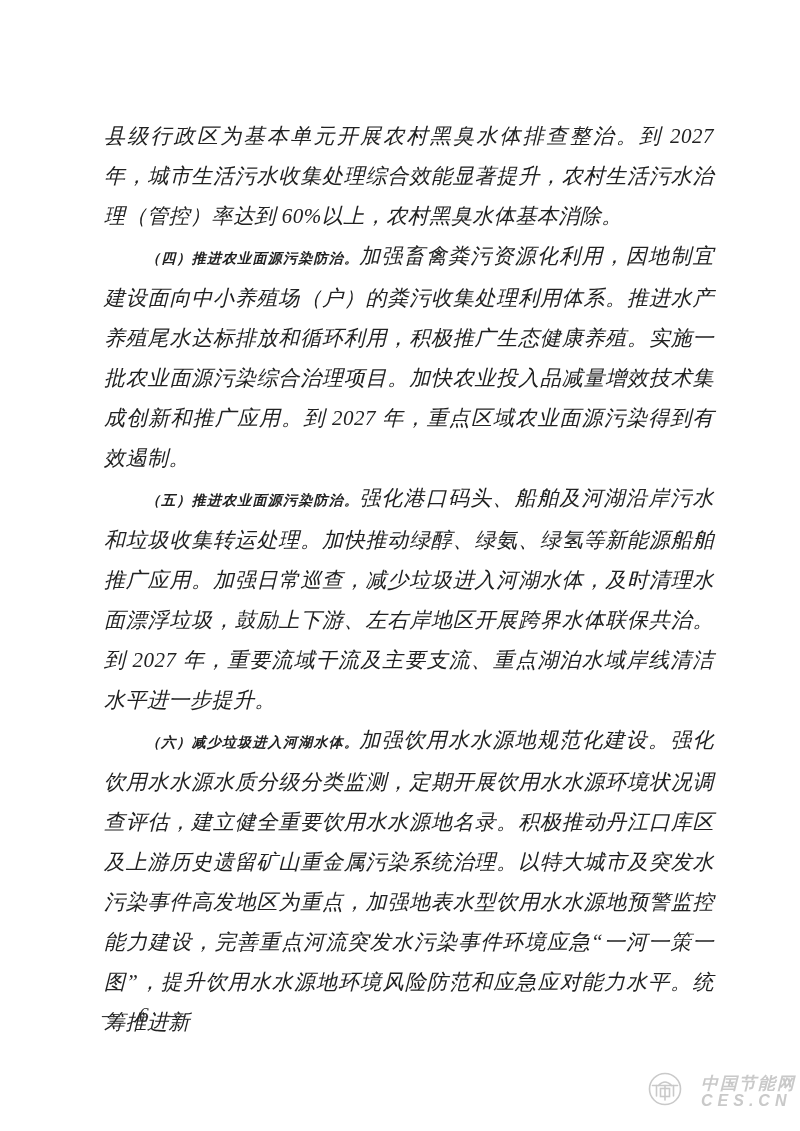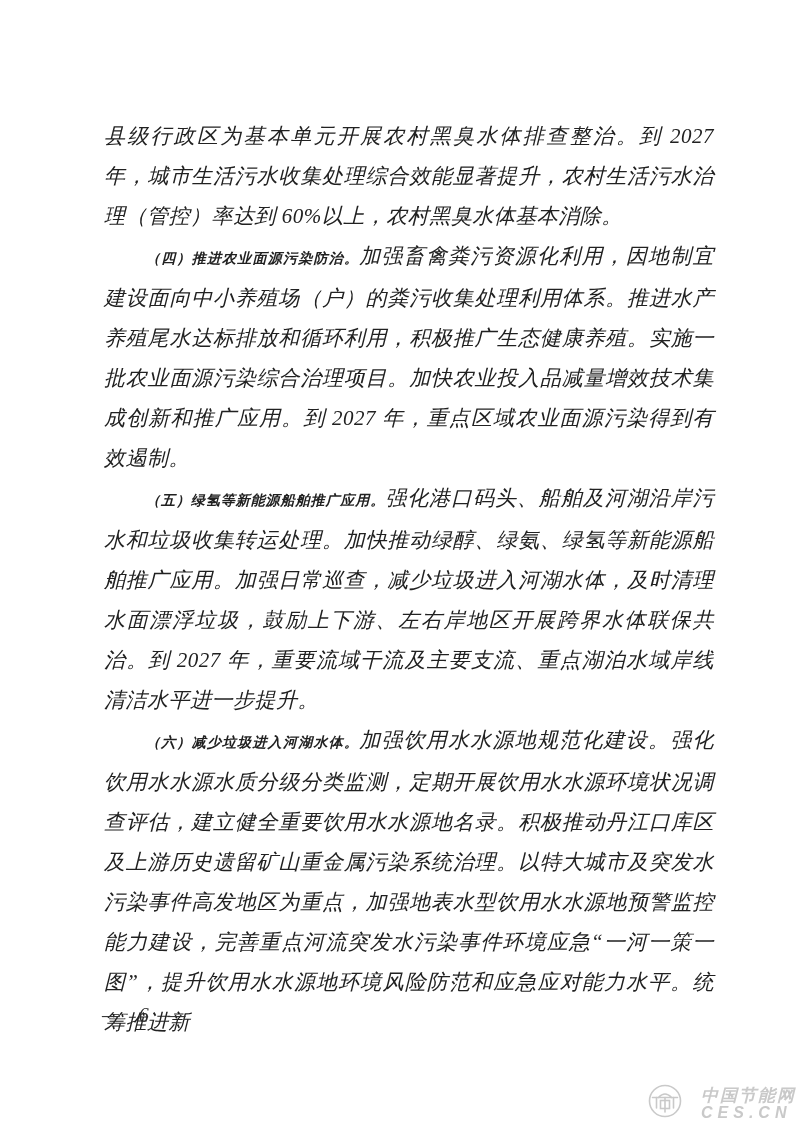--- a/index.html
+++ b/index.html
@@ -45,21 +45,21 @@
     left: 102px;
     top: 998px;
     font-size: 20px;
     line-height: 34px;
     color: #2b2b2b;
     word-spacing: 14px;
   }
   .watermark {
     position: absolute;
     right: 4px;
-    bottom: 8px;
+    bottom: 20px;
     display: flex;
     align-items: center;
     gap: 18px;
     color: #c9c9c9;
     user-select: none;
   }
   .wm-logo {
     flex: 0 0 auto;
   }
   .wm-text {
@@ -86,21 +86,21 @@
 </head>
 <body>
 
 <div class="page">
 
   <div class="doc-body">
     <p class="continuation"><span>县级行政区为基本单元开展农村黑臭水体排查整治。到 2027 年，城市生活污水收集处理综合效能显著提升，农村生活污水治理（管控）率达到 60%以上，农村黑臭水体基本消除。</span></p>
 
     <p><b class="section-lead">（四）推进农业面源污染防治。</b><span>加强畜禽粪污资源化利用，因地制宜建设面向中小养殖场（户）的粪污收集处理利用体系。推进水产养殖尾水达标排放和循环利用，积极推广生态健康养殖。实施一批农业面源污染综合治理项目。加快农业投入品减量增效技术集成创新和推广应用。到 2027 年，重点区域农业面源污染得到有效遏制。</span></p>
 
-    <p><b class="section-lead">（五）绿氢等新能源船舶推广应用。</b><span>强化港口码头、船舶及河湖沿岸污水和垃圾收集转运处理。加快推动绿醇、绿氨、绿氢等新能源船舶推广应用。加强日常巡查，减少垃圾进入河湖水体，及时清理水面漂浮垃圾，鼓励上下游、左右岸地区开展跨界水体联保共治。到 2027 年，重要流域干流及主要支流、重点湖泊水域岸线清洁水平进一步提升。</span></p>
+    <p><b class="section-lead">（五）推进农业面源污染防治。</b><span>强化港口码头、船舶及河湖沿岸污水和垃圾收集转运处理。加快推动绿醇、绿氨、绿氢等新能源船舶推广应用。加强日常巡查，减少垃圾进入河湖水体，及时清理水面漂浮垃圾，鼓励上下游、左右岸地区开展跨界水体联保共治。到 2027 年，重要流域干流及主要支流、重点湖泊水域岸线清洁水平进一步提升。</span></p>
 
     <p><b class="section-lead">（六）减少垃圾进入河湖水体。</b><span>加强饮用水水源地规范化建设。强化饮用水水源水质分级分类监测，定期开展饮用水水源环境状况调查评估，建立健全重要饮用水水源地名录。积极推动丹江口库区及上游历史遗留矿山重金属污染系统治理。以特大城市及突发水污染事件高发地区为重点，加强地表水型饮用水水源地预警监控能力建设，完善重点河流突发水污染事件环境应急“一河一策一图”，提升饮用水水源地环境风险防范和应急应对能力水平。统筹推进新</span></p>
   </div>
 
   <div class="page-number">— 6 —</div>
 
   <div class="watermark">
     <span class="wm-logo">
       <svg width="36" height="36" viewBox="0 0 36 36" fill="none" stroke="#c9c9c9" stroke-width="1.6" stroke-linecap="round">
         <circle cx="18" cy="18" r="15.5"></circle>

